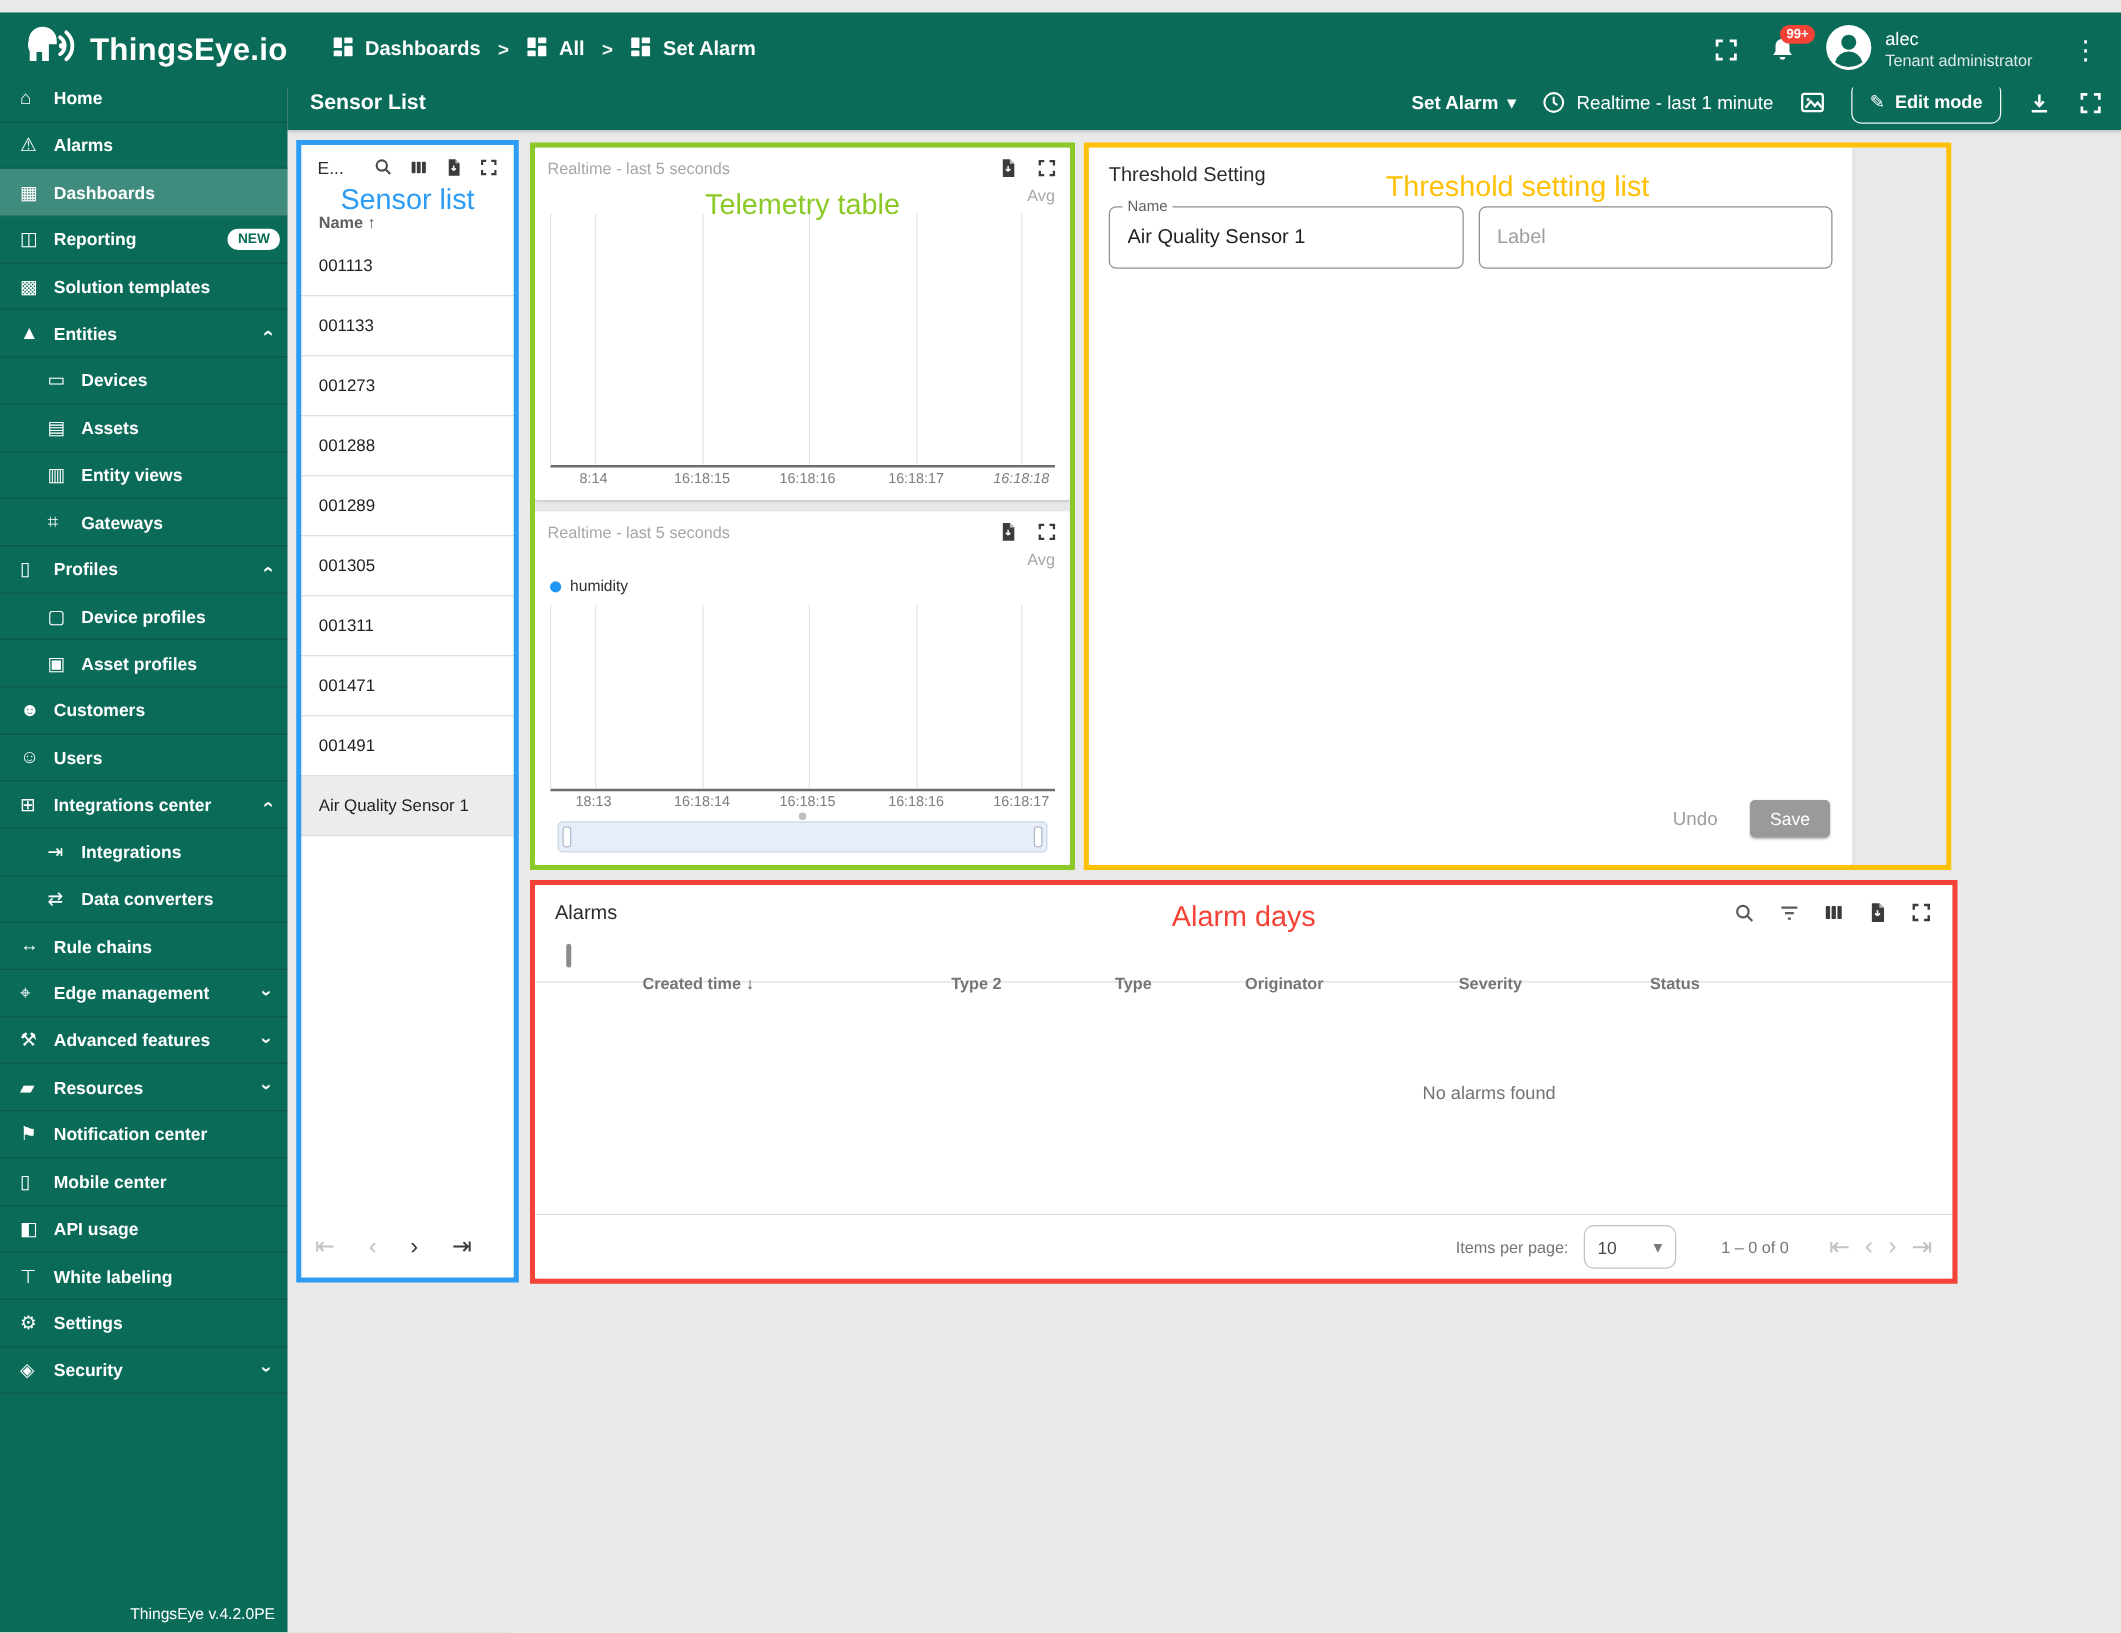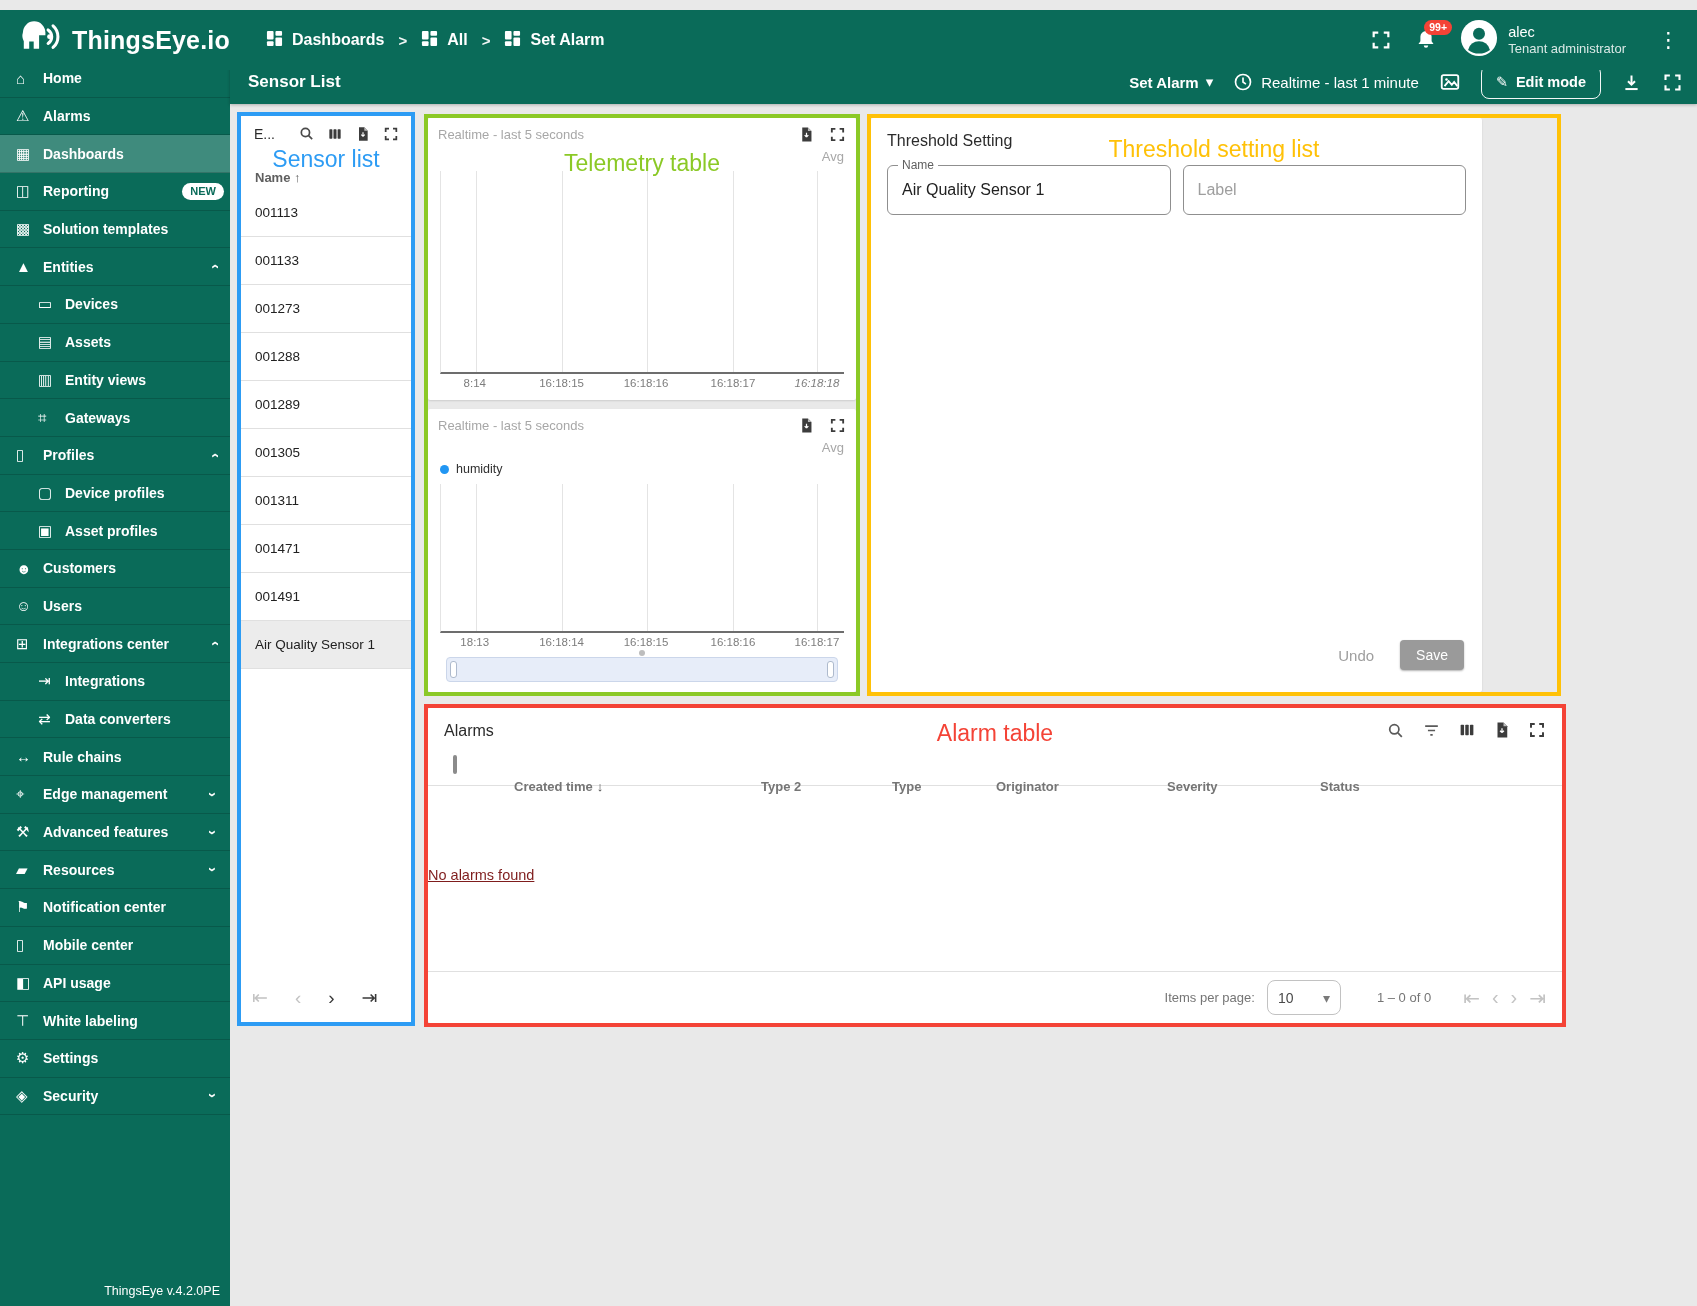--- a/index.html
+++ b/index.html
@@ -111,21 +111,21 @@
   .al-head{display:flex;align-items:center;justify-content:space-between;padding:13px 16px 0 16px;}
   .al-title{font-size:16px;color:var(--txt-dark);}
   .al-icons{display:flex;gap:17px;color:#5a5a5a;}
   .al-time{display:flex;align-items:center;gap:8px;padding:9px 16px 0 15px;font-size:14px;color:#282828;}
   .al-thead{display:flex;align-items:center;height:42px;border-bottom:1px solid var(--line);margin-top:4px;
     font-size:13px;font-weight:bold;color:#757575;}
   .cb-cell{width:86px;padding-left:25px;}
   .checkbox{width:17px;height:17px;border:2px solid #8b8b8b;border-radius:2px;cursor:pointer;}
   .acol{display:flex;align-items:center;gap:4px;cursor:pointer;}
   .al-body{flex:1;position:relative;}
-  .empty-msg{position:absolute;left:0;right:28%;top:44%;text-align:left;font-size:14.5px;color:#7f1d1d;text-decoration:underline;}
+  .empty-msg{position:absolute;left:0;right:28%;top:44%;text-align:right;font-size:14.5px;color:#737373;}
   .al-foot{height:52px;border-top:1px solid var(--line);display:flex;align-items:center;justify-content:flex-end;
     padding-right:10px;font-size:13px;color:#757575;}
   .pp-select{display:flex;align-items:center;justify-content:space-between;width:74px;height:35px;
     border:1px solid #c2c2c2;border-radius:8px;margin:0 36px 0 12px;padding:0 10px;font-size:14px;color:#4a4a4a;cursor:pointer;}
   .range-lbl{margin-right:26px;}
   .al-foot .pg-btn{font-size:20px;margin:0 6px;}
 
   .ic{display:block;}
 </style>
 </head>
@@ -642,17 +642,17 @@
     <div class="anno" style="left:7px;top:8px;width:178px;height:914px;border-color:#2D9CF4;">
       <div class="anno-label" style="top:30px;color:#2D9CF4;">Sensor list</div>
     </div>
     <div class="anno" style="left:194px;top:10px;width:436px;height:582px;border-color:#8BC926;">
       <div class="anno-label" style="top:32px;color:#8BC926;">Telemetry table</div>
     </div>
     <div class="anno" style="left:637px;top:10px;width:694px;height:582px;border-color:#FFC107;">
       <div class="anno-label" style="top:18px;color:#FFC107;">Threshold setting list</div>
     </div>
     <div class="anno" style="left:194px;top:600px;width:1142px;height:323px;border-color:#F44336;">
-      <div class="anno-label" style="top:12px;color:#F44336;">Alarm table</div>
+      <div class="anno-label" style="top:12px;color:#F44336;">Alarm days</div>
     </div>
 
   </div>
 </div>
 
 </body></html>

